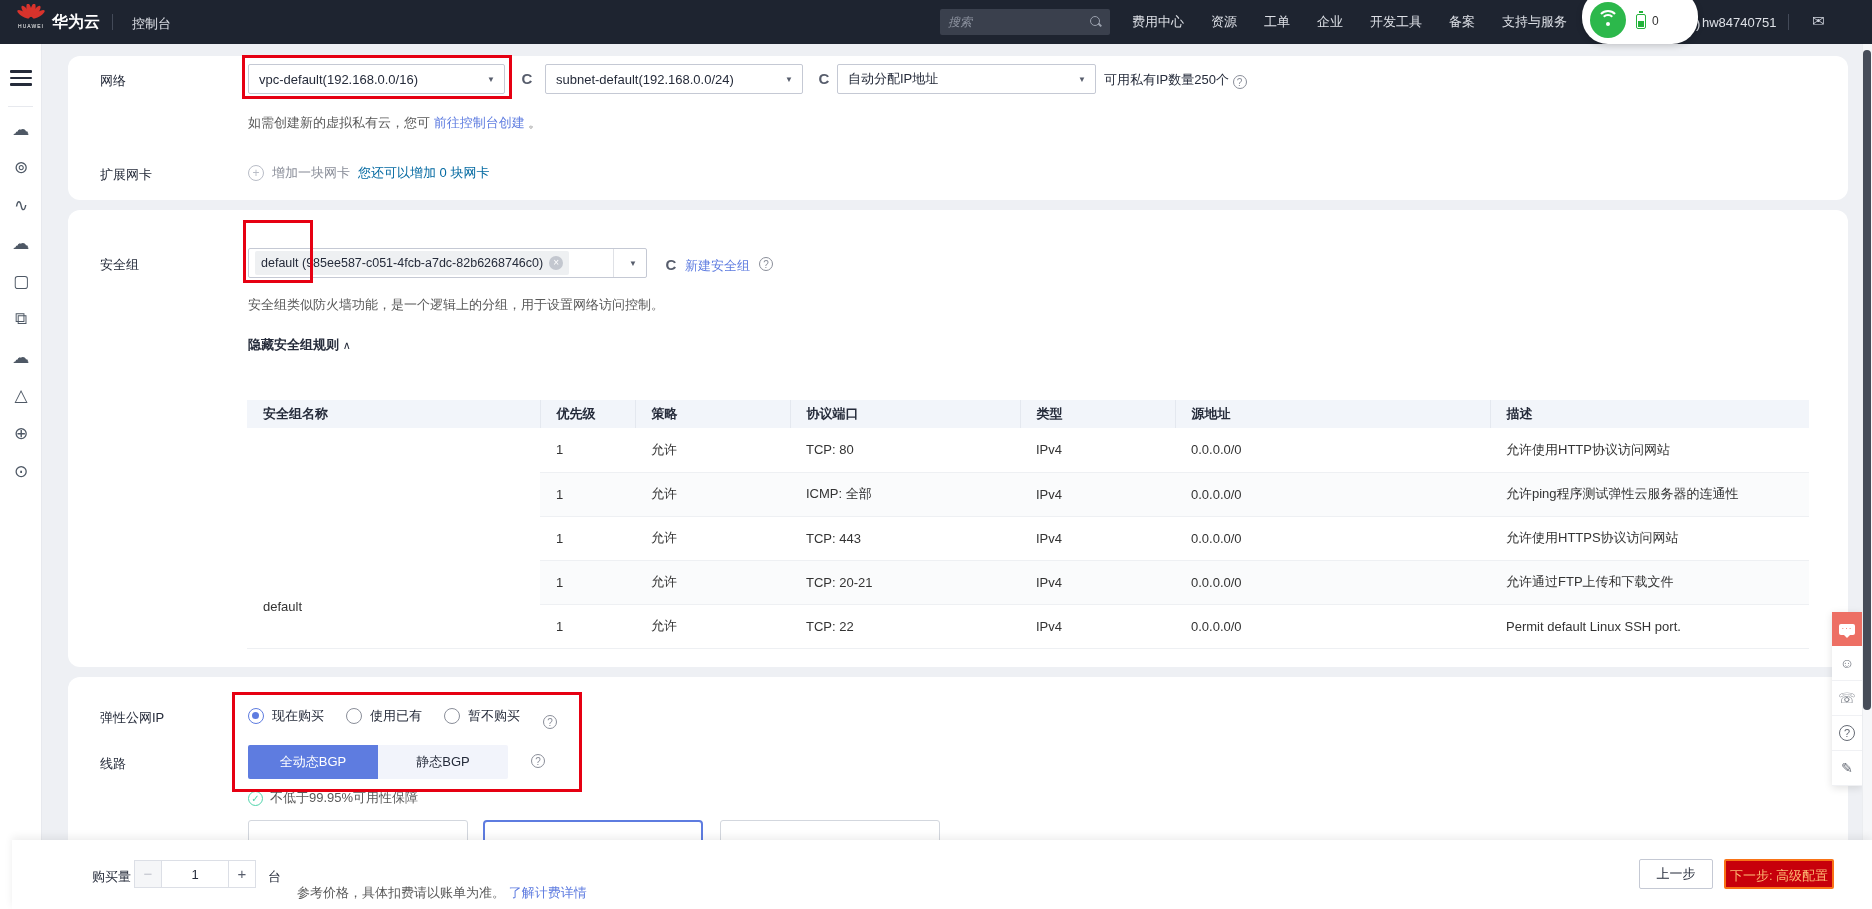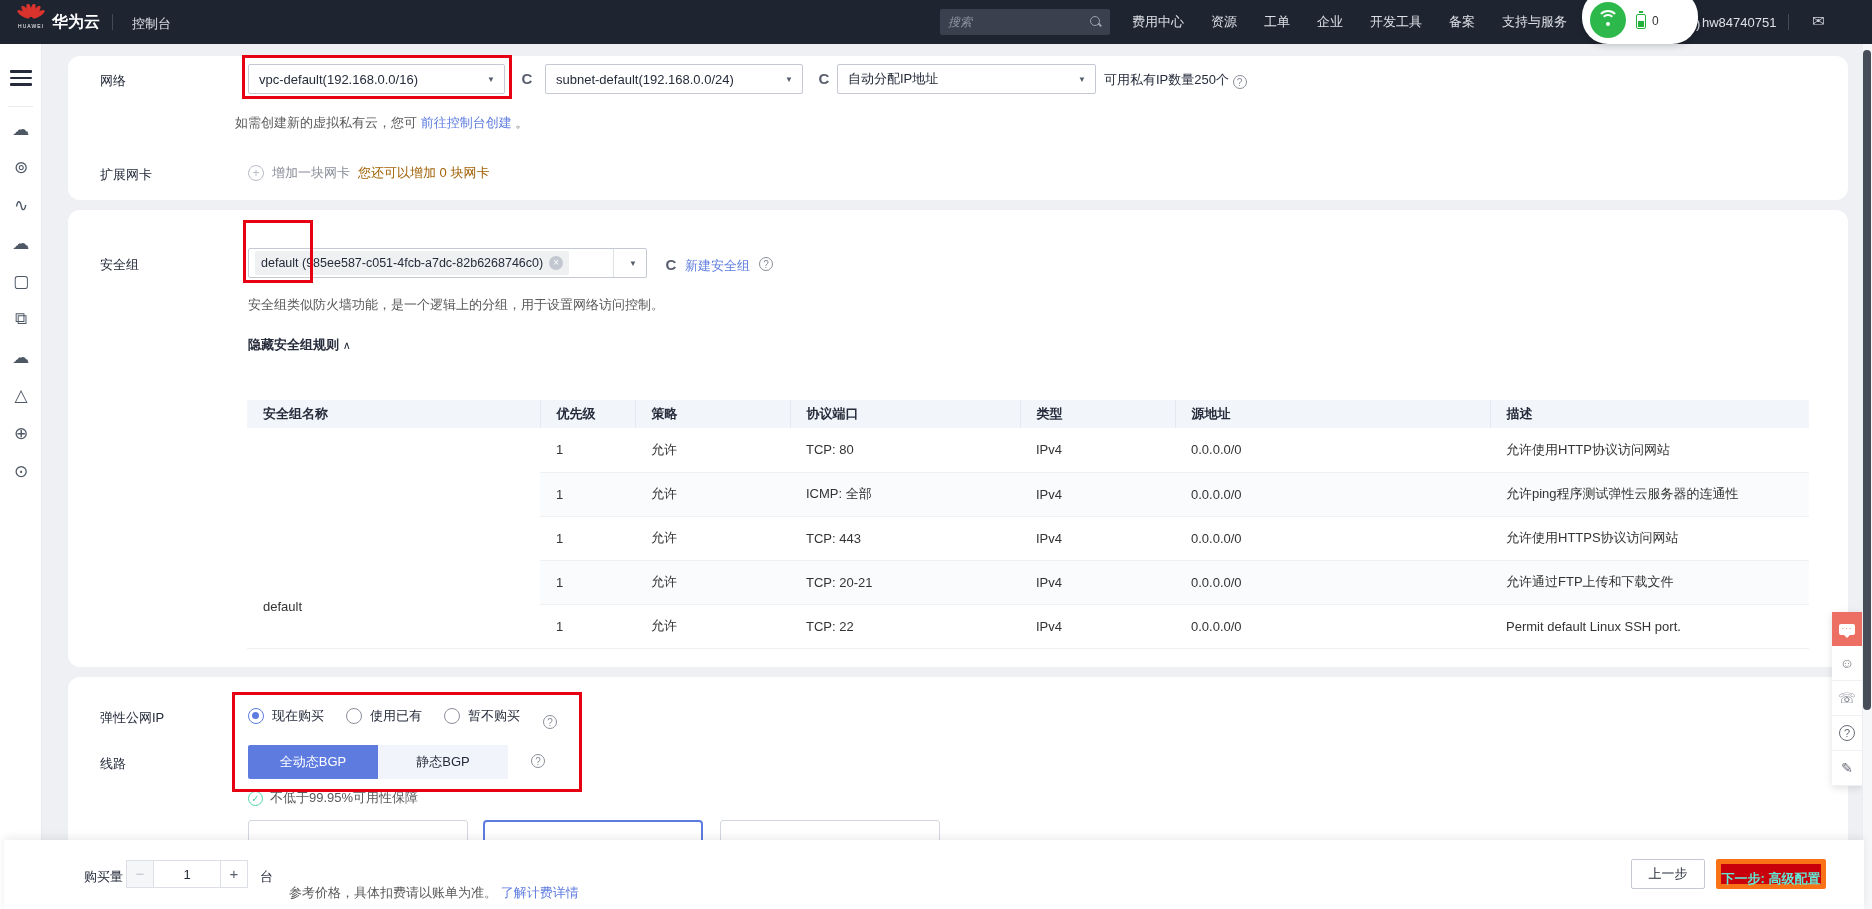--- a/index.html
+++ b/index.html
@@ -49,28 +49,28 @@
   .card { position:absolute; left:68px; width:1780px; background:#fff; border-radius:12px; }
   .card1 { top:56px; height:144px; }
   .card2 { top:210px; height:457px; }
   .card3 { top:677px; height:180px; }
   .row-label { position:absolute; left:32px; font-size:13px; color:#252b3a; }
   .select { position:absolute; height:30px; background:#fff; border:1px solid #c5c9d4; border-radius:2px; display:flex; align-items:center; padding:0 26px 0 10px; font-size:13px; color:#252b3a; cursor:pointer; }
   .caret { position:absolute; right:9px; top:50%; margin-top:-4px; font-size:8px; color:#575d6c; }
   .refresh { position:absolute; width:18px; height:18px; font-size:15px; color:#575d6c; font-weight:bold; cursor:pointer; text-align:center; line-height:18px; }
   .link { color:#5e7ce0; cursor:pointer; }
   .help { display:inline-block; width:14px; height:14px; border:1px solid #8a8e99; border-radius:50%; color:#8a8e99; font-size:10px; line-height:13px; text-align:center; vertical-align:-2px; cursor:pointer; }
-  .muted { color:#a16207; }
+  .muted { color:#0369a1; }
   
   .vpc-select { left:180px; top:8px; width:257px; }
   .subnet-select { left:477px; top:8px; width:258px; }
   .ip-select { left:769px; top:8px; width:259px; }
   .rf1 { left:450px; top:14px; } .rf2 { left:747px; top:14px; }
   .avail-ip { position:absolute; left:1036px; top:15px; color:#252b3a; }
-  .helper-line { position:absolute; left:167px; top:58px; color:#595959; }
+  .helper-line { position:absolute; left:180px; top:58px; color:#595959; }
   .nic-row { position:absolute; left:180px; top:108px; display:flex; align-items:center; gap:8px; color:#8a8e99; }
   .plus-circle { width:16px; height:16px; border:1px solid #b9bdc7; border-radius:50%; color:#b9bdc7; font-size:12px; line-height:14px; text-align:center; }
   
   .sg-select { left:180px; top:38px; width:399px; padding-left:6px; }
   .sg-select .inner-div { position:absolute; right:32px; top:0; bottom:0; width:1px; background:#dfe1e6; }
   .sg-tag { background:#eef0f2; border-radius:2px; height:24px; display:flex; align-items:center; padding:0 6px; font-size:12.5px; color:#252b3a; gap:6px; }
   .tag-close { width:14px; height:14px; border-radius:50%; background:#c3c7cf; color:#fff; font-size:10px; line-height:14px; text-align:center; cursor:pointer; }
   .sg-rf { left:594px; top:46px; }
   .sg-new { position:absolute; left:617px; top:47px; font-size:13px; }
   .sg-help { position:absolute; left:691px; top:47px; }
@@ -98,36 +98,36 @@
   .line-btn { width:130px; height:34px; display:flex; align-items:center; justify-content:center; font-size:13px; cursor:pointer; }
   .line-btn.sel { background:#5e7ce0; color:#fff; border-radius:2px 0 0 2px; }
   .line-btn.unsel { background:#f2f4fb; color:#252b3a; border-radius:0 2px 2px 0; }
   .line-help { position:absolute; left:463px; top:77px; }
   .eip-help { position:absolute; left:475px; top:38px; }
   .sla-line { position:absolute; left:180px; top:112px; display:flex; align-items:center; gap:7px; color:#595959; }
   .check-circle { width:15px; height:15px; border:1px solid #50d4ab; border-radius:50%; color:#50d4ab; font-size:10px; line-height:13px; text-align:center; }
   .cut-card { position:absolute; top:143px; width:220px; height:40px; background:#fff; border:1px solid #d3d7de; border-radius:3px; }
   .cut-card.sel { border:2px solid #5e7ce0; border-radius:4px; }
   
-  .footer { position:absolute; left:4px; bottom:0; width:1860px; height:69px; background:#fff; box-shadow:0 -3px 8px rgba(0,0,0,.07); z-index:70; }
+  .footer { position:absolute; left:12px; bottom:0; width:1860px; height:69px; background:#fff; box-shadow:0 -3px 8px rgba(0,0,0,.07); z-index:70; }
   .qty-label { position:absolute; left:80px; top:28px; color:#252b3a; }
   .stepper { position:absolute; left:122px; top:20px; display:flex; height:28px; }
   .step-btn { width:28px; height:28px; border:1px solid #dcdfe6; background:#f5f6f8; color:#c0c3cc; font-size:15px; line-height:26px; text-align:center; cursor:pointer; }
   .step-btn.plus { color:#575d6c; background:#fff; }
   .qty-input { width:66px; height:28px; border:1px solid #dcdfe6; border-left:none; border-right:none; text-align:center; font-size:13px; color:#252b3a; outline:none; }
   .unit { position:absolute; left:256px; top:28px; color:#252b3a; }
   .fee-line1 { position:absolute; left:285px; top:14px; display:flex; align-items:baseline; gap:4px; white-space:nowrap; }
   .fee-label { color:#252b3a; border-bottom:1px dashed #9a9ea8; padding-bottom:2px; }
   .fee-big { font-size:22px; color:#f22b29; }
   .fee-unit { font-size:12px; color:#595959; }
   .fee-plus { font-size:15px; color:#595959; margin:0 4px; }
   .fee-line2 { position:absolute; left:285px; top:44px; color:#595959; }
   .btn { position:absolute; top:19px; height:30px; border-radius:2px; font-size:13px; text-align:center; line-height:28px; cursor:pointer; }
   .btn-prev { left:1627px; width:74px; background:#fff; border:1px solid #c5c9d4; color:#252b3a; }
-  .btn-next { left:1712px; width:110px; background:#c7000b; border:5px solid #f97316; color:#5eead4; font-weight:bold; line-height:30px; }
+  .btn-next { left:1712px; width:110px; background:#c7000b; border:2px solid #f97316; color:#fdba74; font-weight:normal; line-height:30px; }
   
   .float-bar { position:absolute; left:1832px; top:612px; width:30px; z-index:45; box-shadow:0 2px 8px rgba(0,0,0,.12); }
   .float-red { height:34px; background:#ed6f64; display:flex; align-items:center; justify-content:center; }
   .chat-bubble { width:16px; height:11px; background:#fff; border-radius:2px; position:relative; font-size:8px; color:#ed6f64; line-height:9px; text-align:center; letter-spacing:1px; }
   .chat-bubble::after { content:""; position:absolute; left:5px; bottom:-3px; border:3px solid transparent; border-top-color:#fff; border-bottom:none; }
   .float-cell { height:35px; background:#fff; border-bottom:1px solid #f0f1f4; display:flex; align-items:center; justify-content:center; color:#666b75; font-size:14px; cursor:pointer; }
   .qmark { width:16px; height:16px; border:1px solid #666b75; border-radius:50%; font-size:11px; line-height:14px; text-align:center; }
   .vscroll-track { position:absolute; right:0; top:44px; bottom:0; width:10px; background:#f6f7f9; border-left:1px solid #ebedf0; z-index:46; }
   .vscroll-thumb { position:absolute; right:1px; top:6px; width:8px; height:660px; background:#464c58; border-radius:4px; }
   

